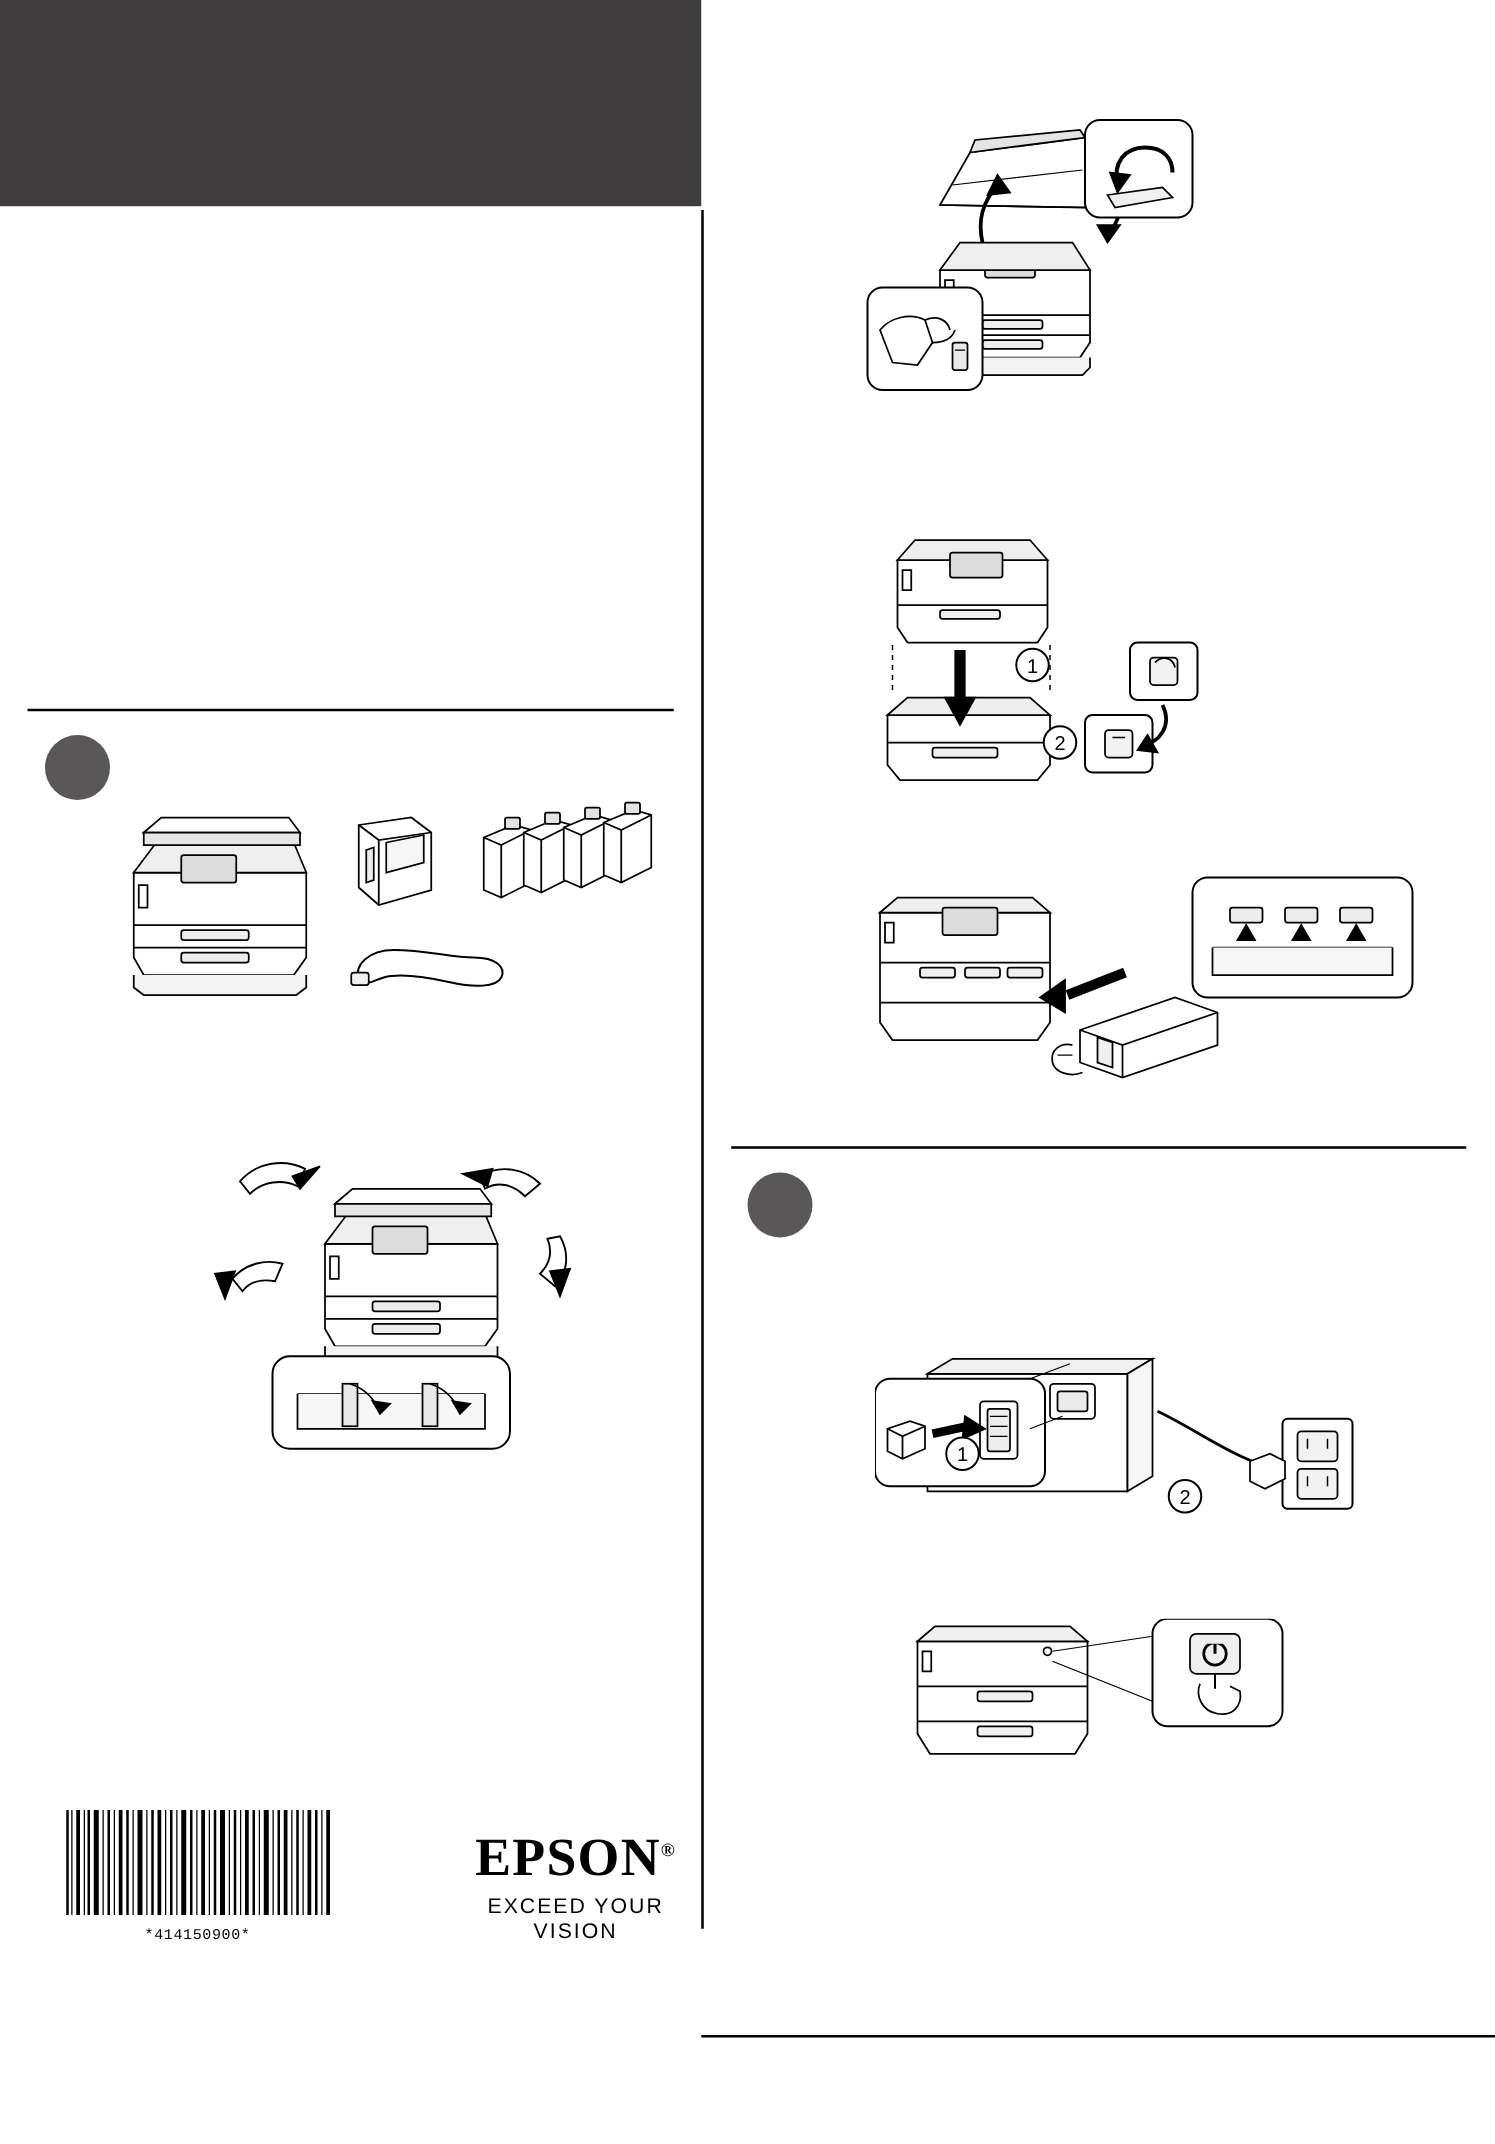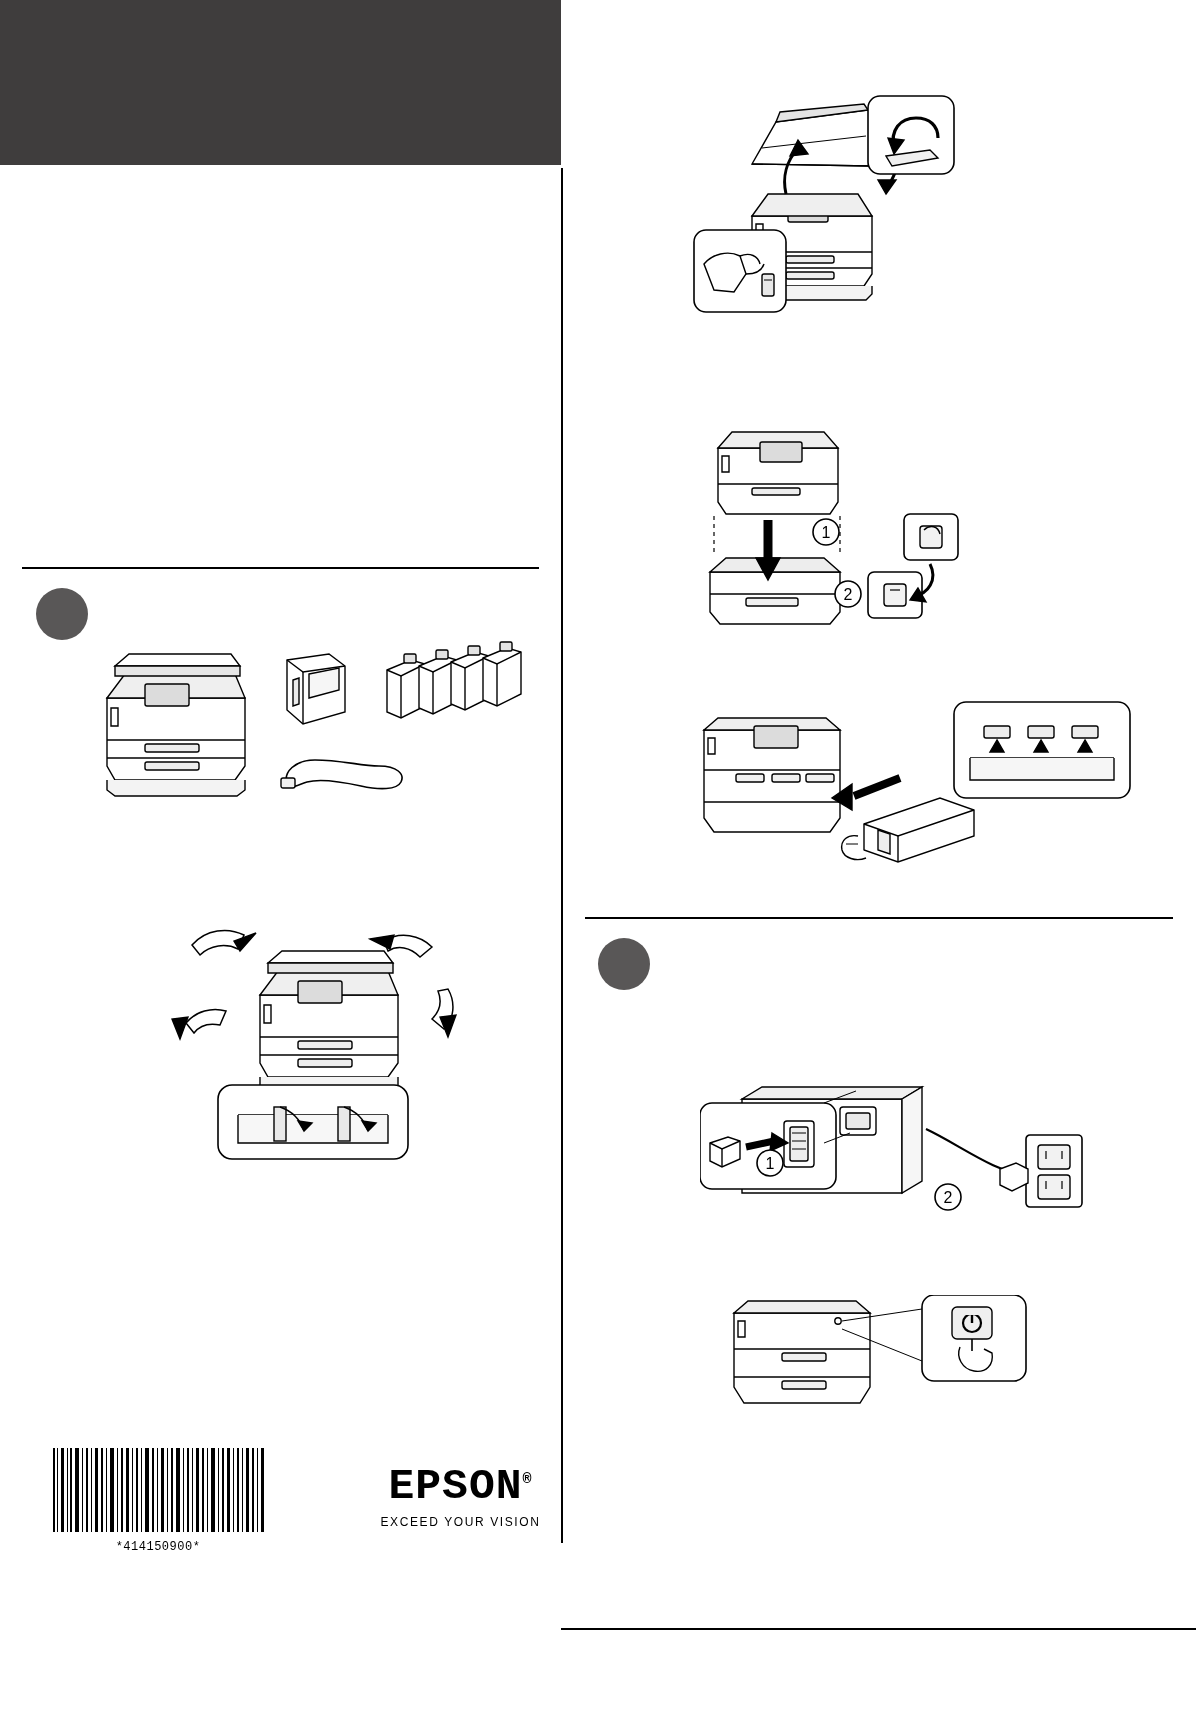--- a/index.html
+++ b/index.html
@@ -94,36 +94,36 @@
   
   .logo-wrap {
     position: absolute;
     left: 378px;
     top: 1465px;
     width: 165px;
     text-align: center;
     color: #000;
   }
   .logo-main {
-    font-family: Liberation Mono, monospace;
+    font-family: Liberation Serif, serif;
     font-size: 43px;
     font-weight: bold;
     letter-spacing: 1px;
     line-height: 1;
     position: relative;
     display: inline-block;
   }
   .logo-reg {
     font-size: 15px;
     vertical-align: super;
     font-weight: bold;
   }
   .logo-sub {
     font-family: "Liberation Sans", sans-serif;
-    font-size: 12px;
+    font-size: 17px;
     letter-spacing: 1.6px;
     margin-top: 7px;
     font-weight: normal;
   }
 </style>
 </head>
 <body>
 
 <div class="page">
 

